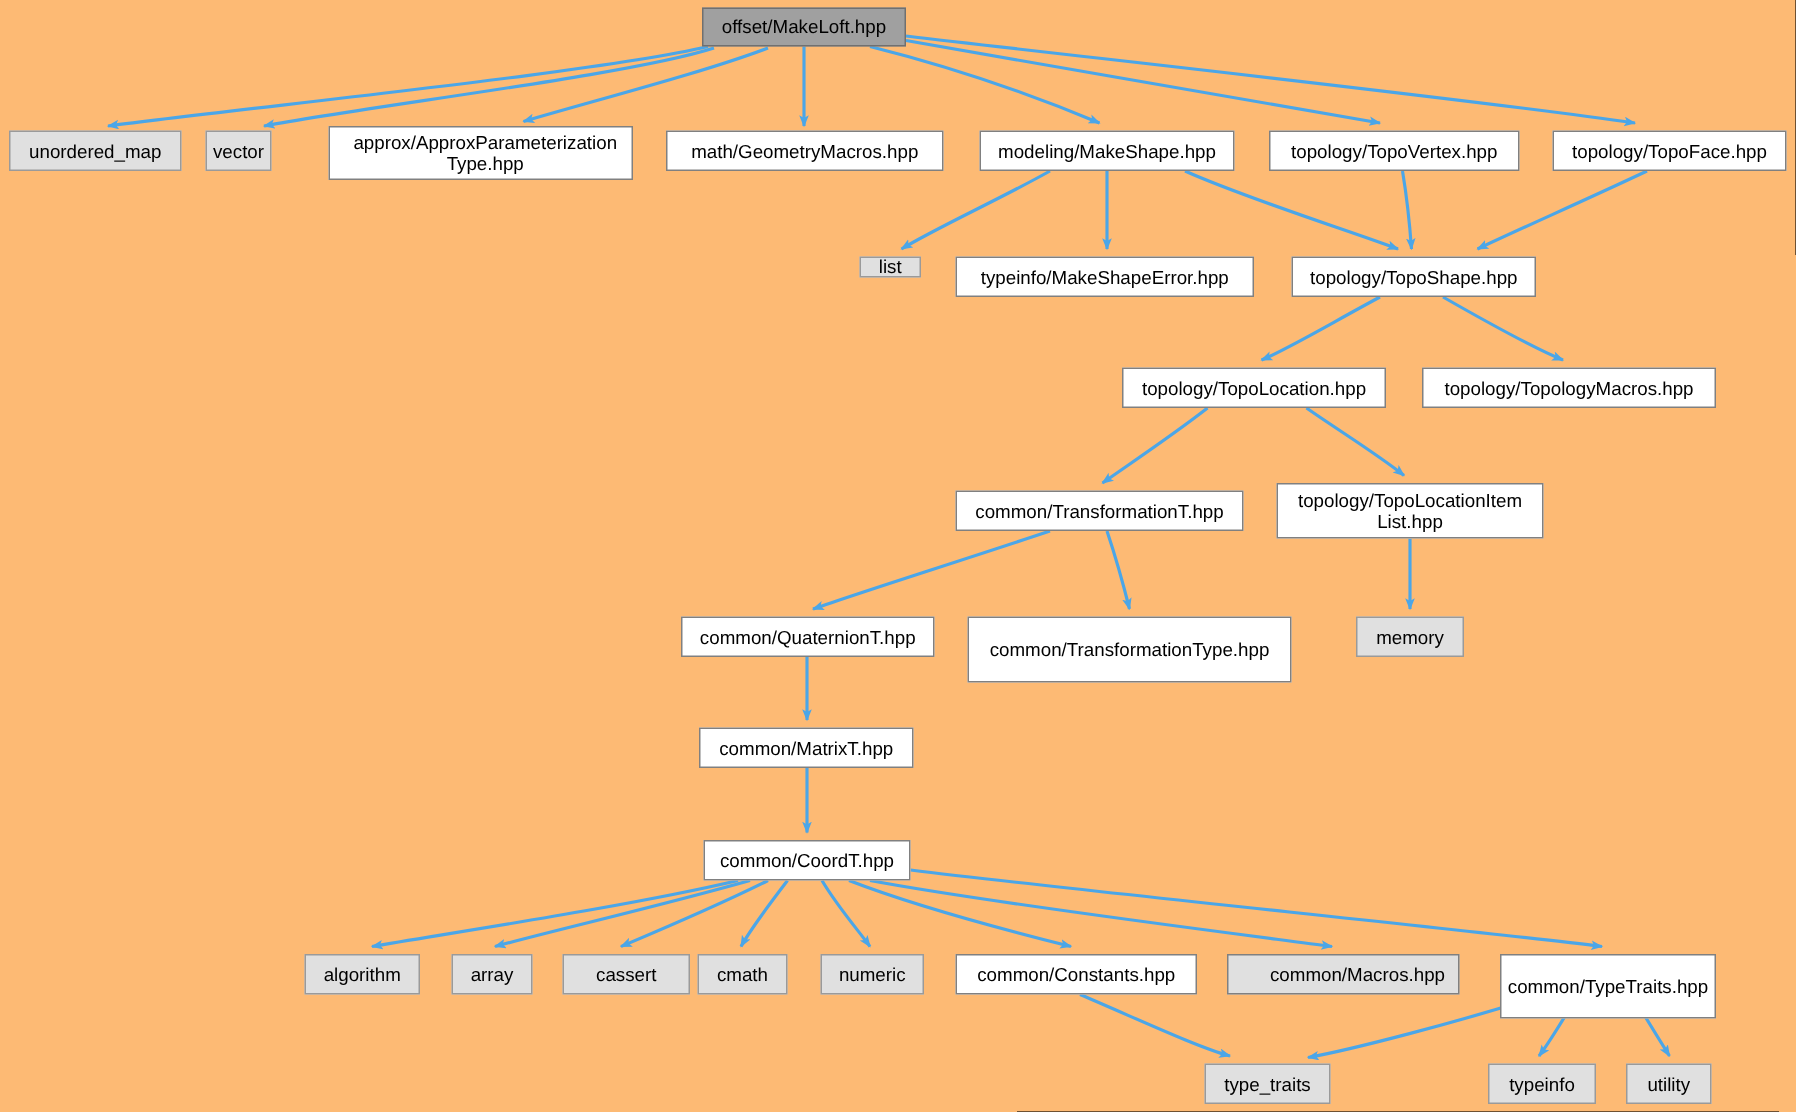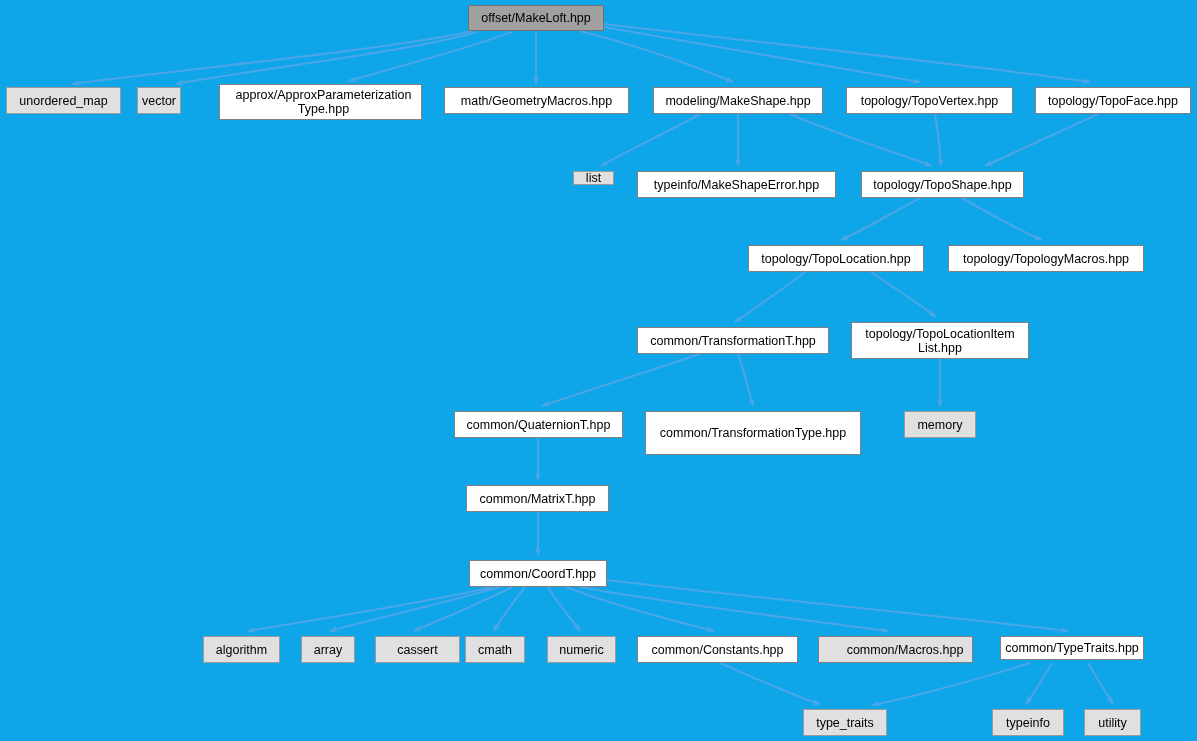--- a/index.html
+++ b/index.html
@@ -1,16 +1,16 @@
 <!DOCTYPE html>
 <html><head>
 <meta charset="utf-8">
 <style>
   html,body{margin:0;padding:0;background:#000;}
-  #stage{position:relative;width:1197px;height:741px;background:#0ea5e9;overflow:hidden;
+  #stage{position:relative;width:1197px;height:741px;background:#fdba74;overflow:hidden;
          font-family:"Liberation Sans", sans-serif;}
   #edges{position:absolute;left:0;top:0;width:1197px;height:741px;}
   .node{position:absolute;box-sizing:border-box;display:flex;align-items:center;
         justify-content:center;text-align:center;color:#000;font-size:12.5px;
         line-height:14px;border:1px solid #808080;background:#ffffff;
         padding:1px 4px;white-space:pre-line;}
   .node.sys{background:#e0e0e0;border:1px solid #9a9a9a;}
   .node.root{background:#a0a0a0;border:1px solid #707070;}
   .node.gray{background:#e0e0e0;border:1px solid #808080;padding-left:23px;}
 </style>
@@ -83,18 +83,18 @@
       <div class="node sys" style="left: 904px; top: 411px; width: 72px; height: 27px;">memory</div>
       <div class="node " style="left: 466px; top: 485px; width: 143px; height: 27px;">common/MatrixT.hpp</div>
       <div class="node " style="left: 469px; top: 560px; width: 138px; height: 27px;">common/CoordT.hpp</div>
       <div class="node sys" style="left: 203px; top: 636px; width: 77px; height: 27px;">algorithm</div>
       <div class="node sys" style="left: 301px; top: 636px; width: 54px; height: 27px;">array</div>
       <div class="node sys" style="left: 375px; top: 636px; width: 85px; height: 27px;">cassert</div>
       <div class="node sys" style="left: 465px; top: 636px; width: 60px; height: 27px;">cmath</div>
       <div class="node sys" style="left: 547px; top: 636px; width: 69px; height: 27px;">numeric</div>
       <div class="node " style="left: 637px; top: 636px; width: 161px; height: 27px;">common/Constants.hpp</div>
       <div class="node gray" style="left: 818px; top: 636px; width: 155px; height: 27px;">common/Macros.hpp</div>
-      <div class="node " style="left: 1000px; top: 636px; width: 144px; height: 24px;">common/TypeTraits.hpp</div>
+      <div class="node " style="left: 1000px; top: 636px; width: 144px; height: 43px;">common/TypeTraits.hpp</div>
       <div class="node sys" style="left: 803px; top: 709px; width: 84px; height: 27px;">type_traits</div>
       <div class="node sys" style="left: 992px; top: 709px; width: 72px; height: 27px;">typeinfo</div>
       <div class="node sys" style="left: 1084px; top: 709px; width: 57px; height: 27px;">utility</div>
     </div>
 </div>
 
 </body></html>

